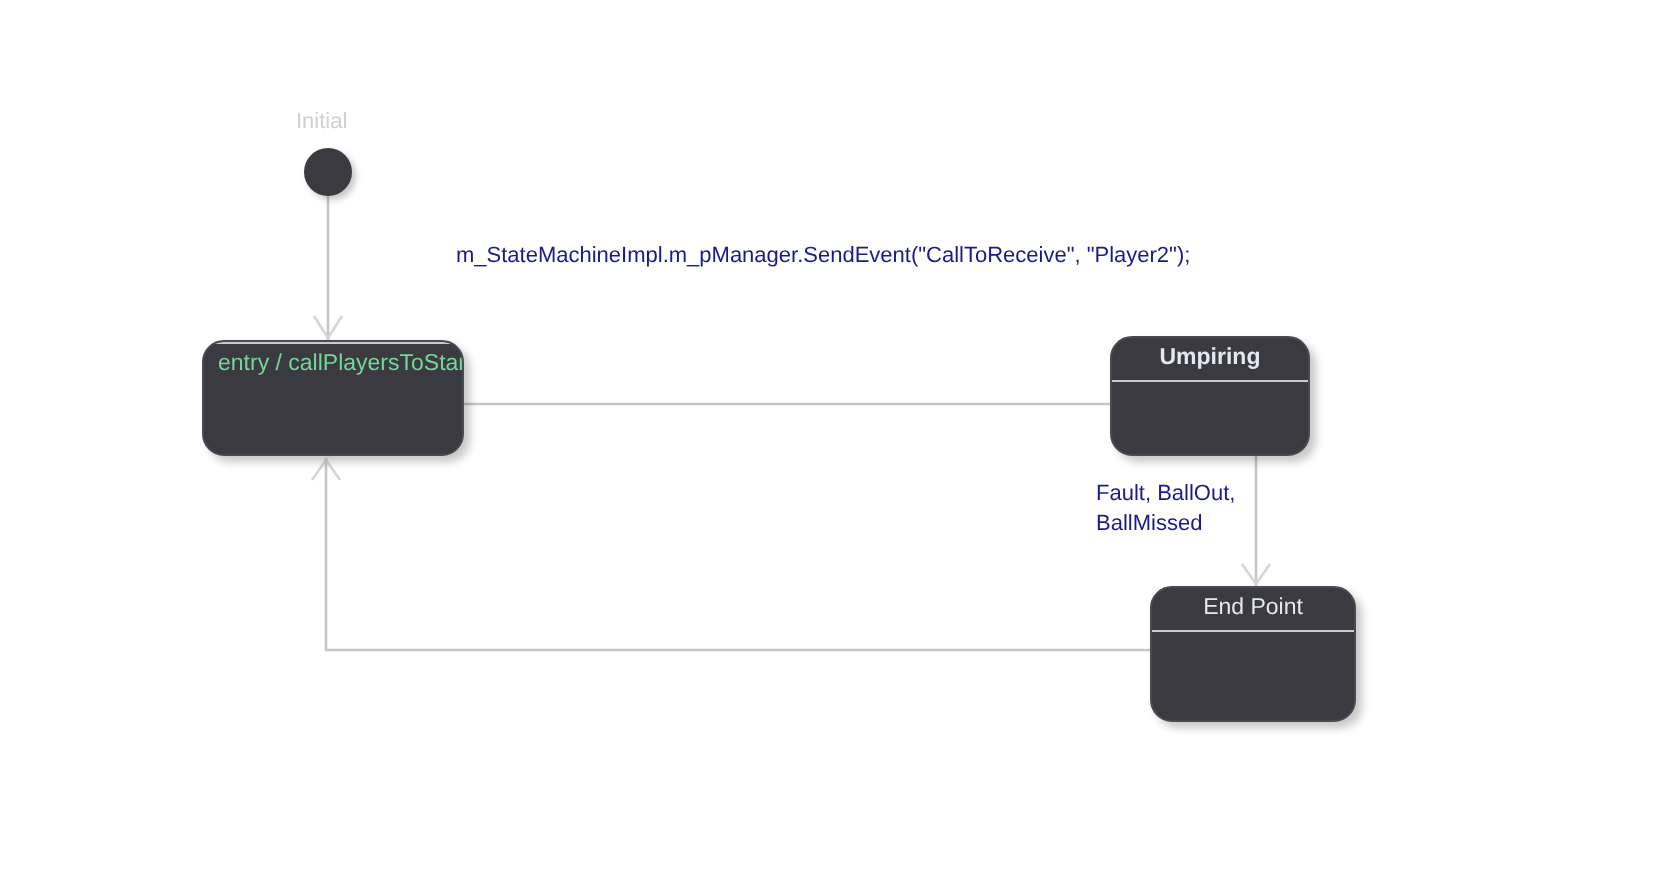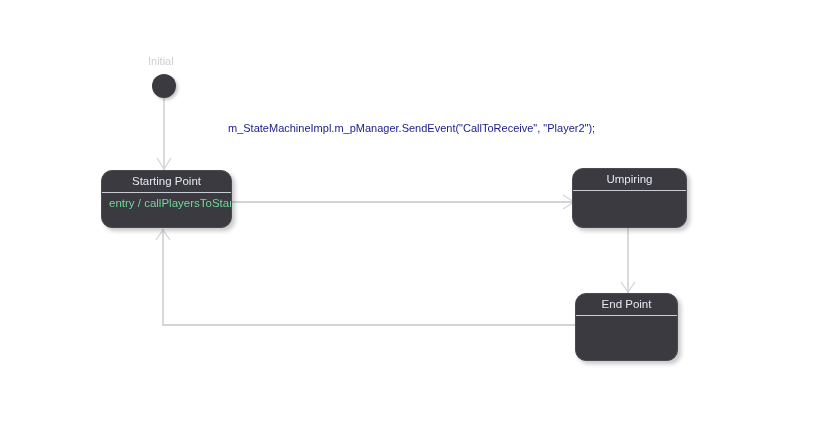--- a/index.html
+++ b/index.html
@@ -70,21 +70,21 @@
   }
   .state-body {
     padding: 4px 7px 0 7px;
     font-size: 11.5px;
     color: #74d69a;
     white-space: nowrap;
     overflow: hidden;
   }
 
   #state-starting { left: 101px; top: 170px; width: 131px; height: 58px; }
-  #state-umpiring { left: 572px; top: 168px; width: 115px; height: 60px; }
+  #state-umpiring { left: 555px; top: 168px; width: 100px; height: 60px; font-weight: bold; }
   #state-endpoint { left: 575px; top: 293px; width: 103px; height: 68px; }
 
   
   .edge-label {
     position: absolute;
     font-size: 11px;
     color: #1a1a8c;
     white-space: nowrap;
     line-height: 15px;
   }
@@ -119,34 +119,37 @@
         <polyline points="156,240 163,230 170,240" stroke="#d5d5d8"></polyline>
       </g>
 
     </g>
   </svg>
 
   <div class="initial-label">Initial</div>
   <div class="initial-node"></div>
 
   <div class="state" id="state-starting">
-    <div class="state-title">Starting Point</div>
     <div class="state-sep"></div>
     <div class="state-body">entry / callPlayersToStart</div>
   </div>
 
   <div class="state" id="state-umpiring">
     <div class="state-title">Umpiring</div>
     <div class="state-sep"></div>
     <div class="state-body"></div>
   </div>
 
   <div class="state" id="state-endpoint">
     <div class="state-title">End Point</div>
     <div class="state-sep"></div>
   </div>
 
   <div class="edge-label" id="label-serve">
     <div>m_StateMachineImpl.m_pManager.SendEvent("CallToReceive", "Player2");</div>
   </div>
 
+  <div class="edge-label" id="label-fault">
+    <div>Fault, BallOut,</div>
+    <div>BallMissed</div>
+  </div>
 
 </div>
 
 </body></html>

